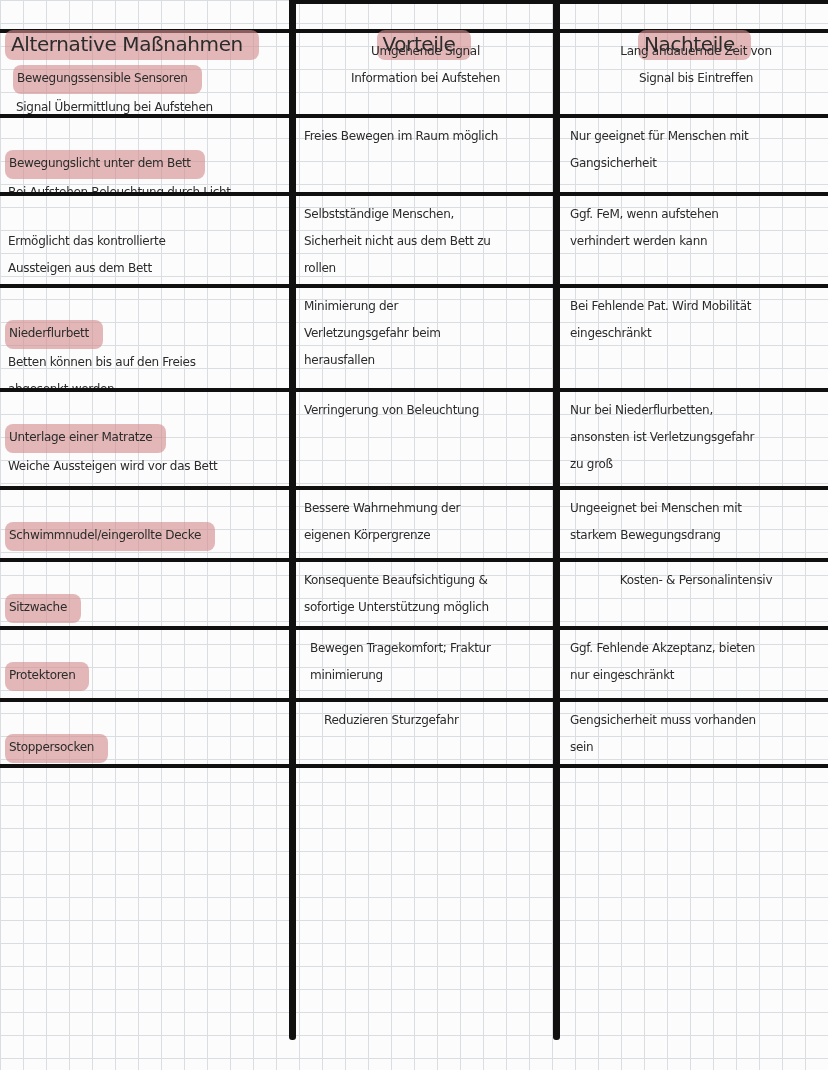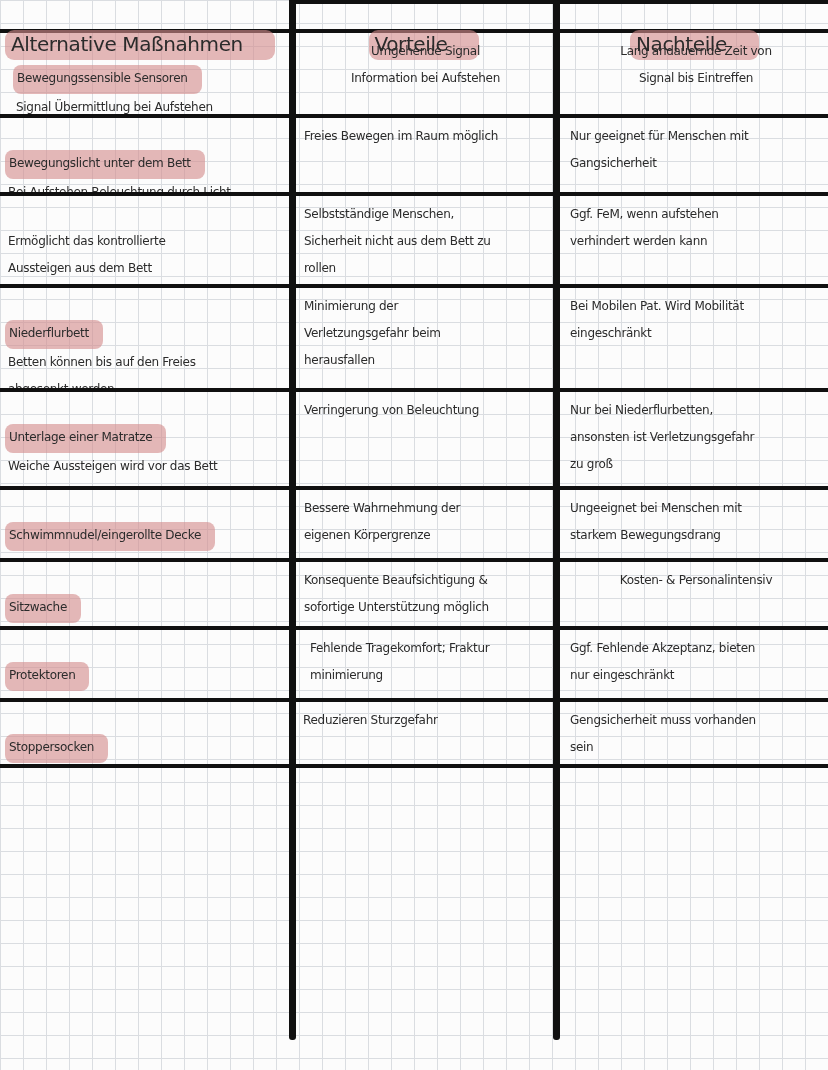--- a/index.html
+++ b/index.html
@@ -32,21 +32,21 @@
     display:inline-block;
     background:rgba(211,140,140,0.62);
     border-radius:8px;
     padding:0 14px 2px 4px;
     margin-left:-3px;
   }
   .detail{white-space:pre-line;}
   
   .hdr{display:flex;box-sizing:border-box;height:33px;border-bottom:4px solid #101010;align-items:flex-start;}
   .hdr .cell{font-size:20px;line-height:28px;letter-spacing:-0.4px;padding-top:2px;}
-  .hdr .hl{padding:0 32px 2px 6px;border-radius:9px;}
+  .hdr .hl{padding:0 16px 2px 6px;}
   .hdr .c1{padding-left:8px;}
 </style>
 </head>
 <body>
 
 <div class="page">
 
   <div class="table">
 
     <div class="hdr">
@@ -96,21 +96,21 @@
 
     <div class="row" style="height:104px">
       <div class="cell c1">
         <span class="hl">Niederflurbett</span>
         <div class="detail">Betten können bis auf den Freies
 abgesenkt werden</div>
       </div>
       <div class="cell c2">Minimierung der
 Verletzungsgefahr beim
 herausfallen</div>
-      <div class="cell c3">Bei Mobilen Pat. Wird Mobilität
+      <div class="cell c3">Bei Fehlende Pat. Wird Mobilität
 eingeschränkt</div>
     </div>
 
     <div class="row" style="height:98px">
       <div class="cell c1">
         <span class="hl">Unterlage einer Matratze</span>
         <div class="detail">Weiche Aussteigen wird vor das Bett
 gelegt</div>
       </div>
       <div class="cell c2">Verringerung von Beleuchtung</div>
@@ -138,32 +138,32 @@
       <div class="cell c2">Konsequente Beaufsichtigung &amp;
 sofortige Unterstützung möglich</div>
       <div class="cell c3 center">Kosten- &amp; Personalintensiv</div>
     </div>
 
     <div class="row" style="height:72px">
       <div class="cell c1">
         <span class="hl">Protektoren</span>
         <div class="detail">Eingearbeitete Schutzmaterialien</div>
       </div>
-      <div class="cell c2" style="padding-left:14px">Fehlende Tragekomfort; Fraktur
+      <div class="cell c2" style="padding-left:14px">Bewegen Tragekomfort; Fraktur
 minimierung</div>
       <div class="cell c3">Ggf. Fehlende Akzeptanz, bieten
 nur eingeschränkt</div>
     </div>
 
     <div class="row" style="height:66px">
       <div class="cell c1">
         <span class="hl">Stoppersocken</span>
         <div class="detail">Socke, mit rutschfester Sohle</div>
       </div>
-      <div class="cell c2" style="padding-left:7px">Reduzieren Sturzgefahr</div>
+      <div class="cell c2" style="padding-left:28px">Reduzieren Sturzgefahr</div>
       <div class="cell c3">Gengsicherheit muss vorhanden
 sein</div>
     </div>
 
   </div>
 
   <div class="topbar"></div>
   <div class="vbar v1"></div>
   <div class="vbar v2"></div>
 

